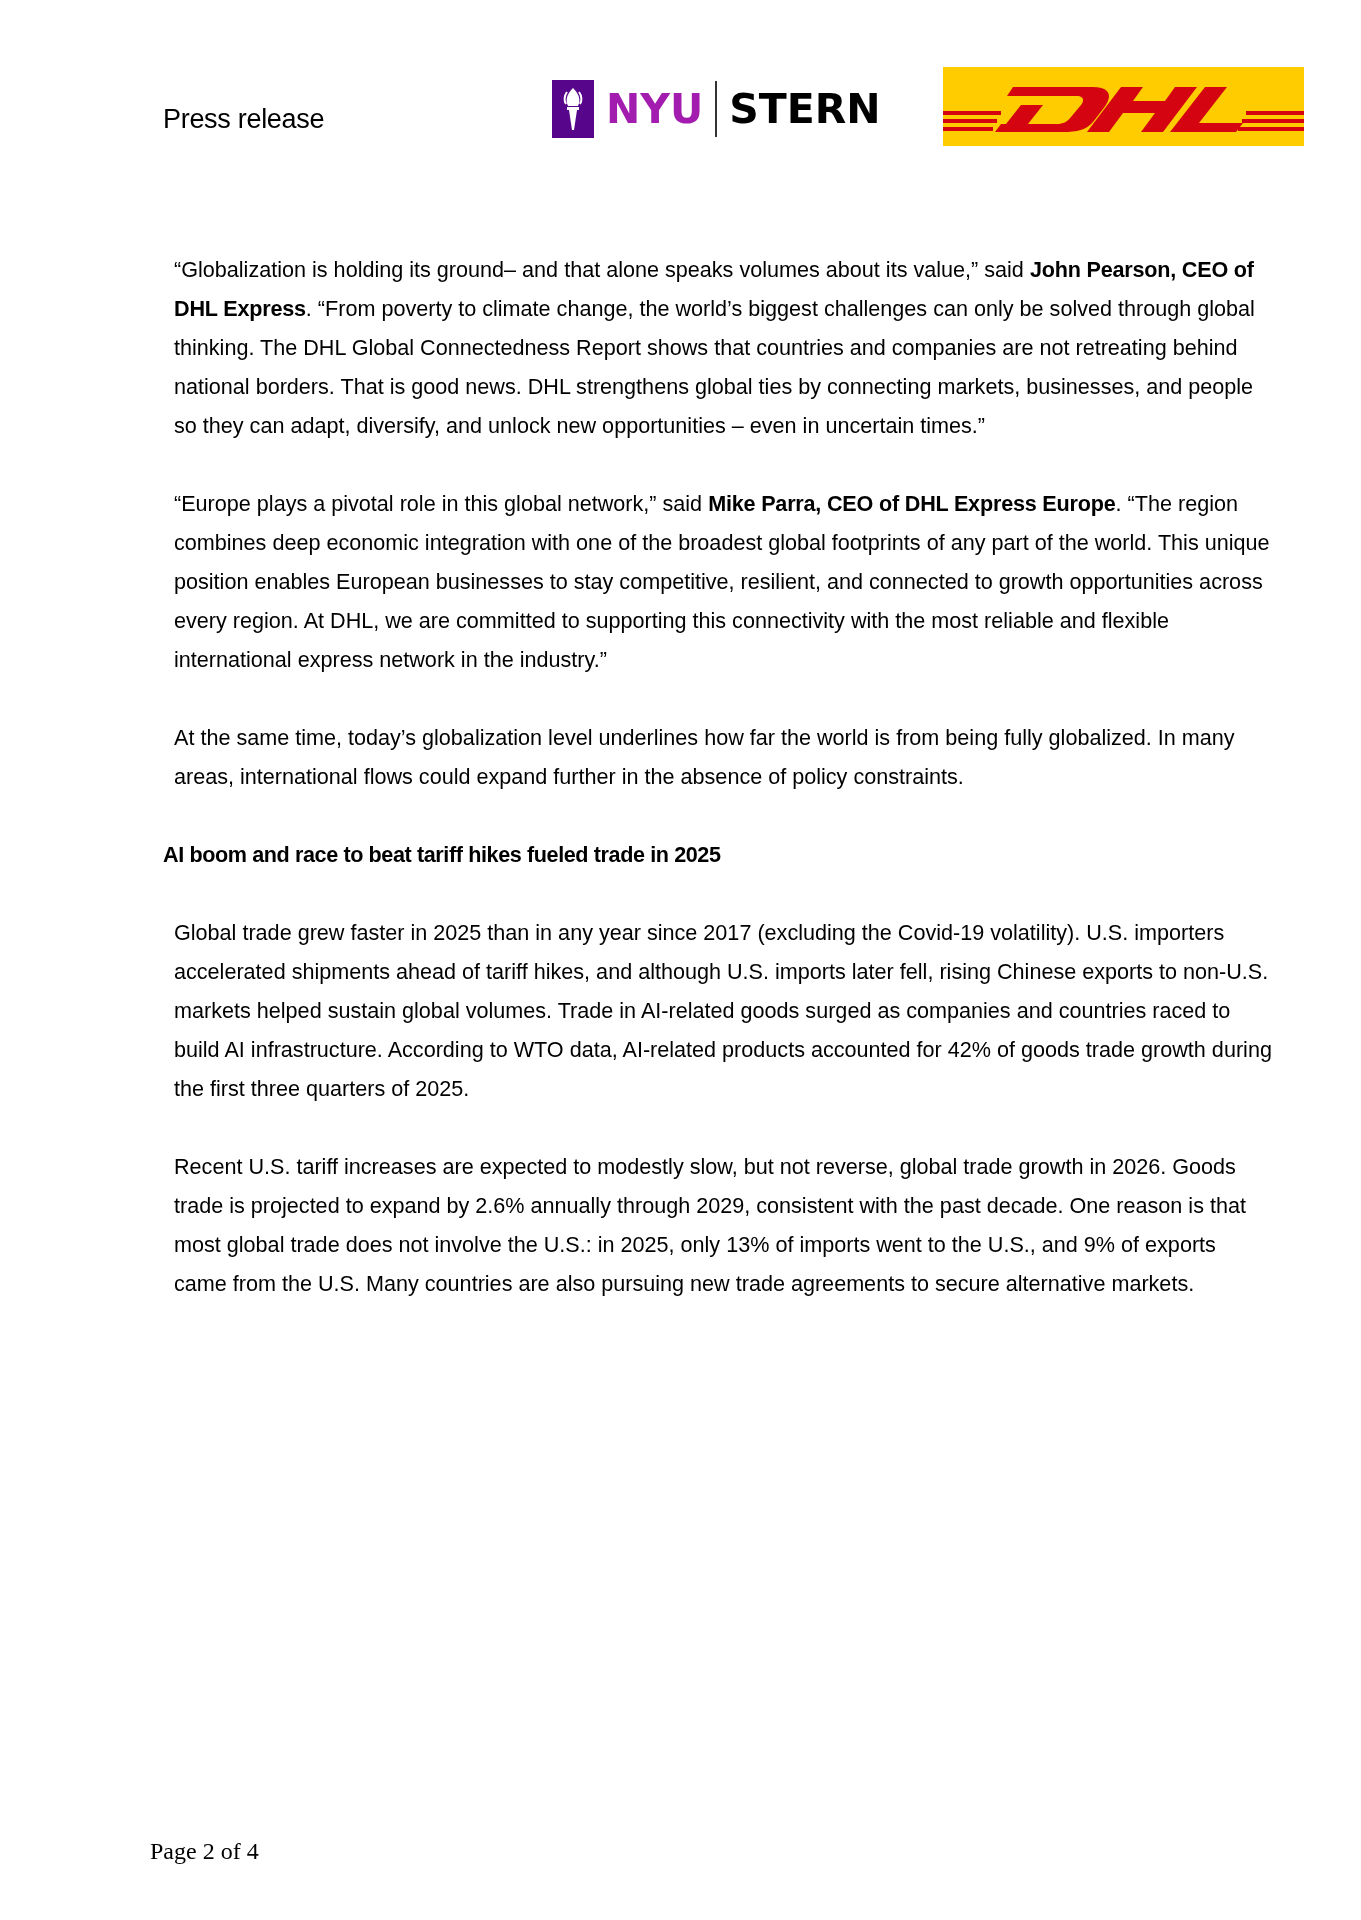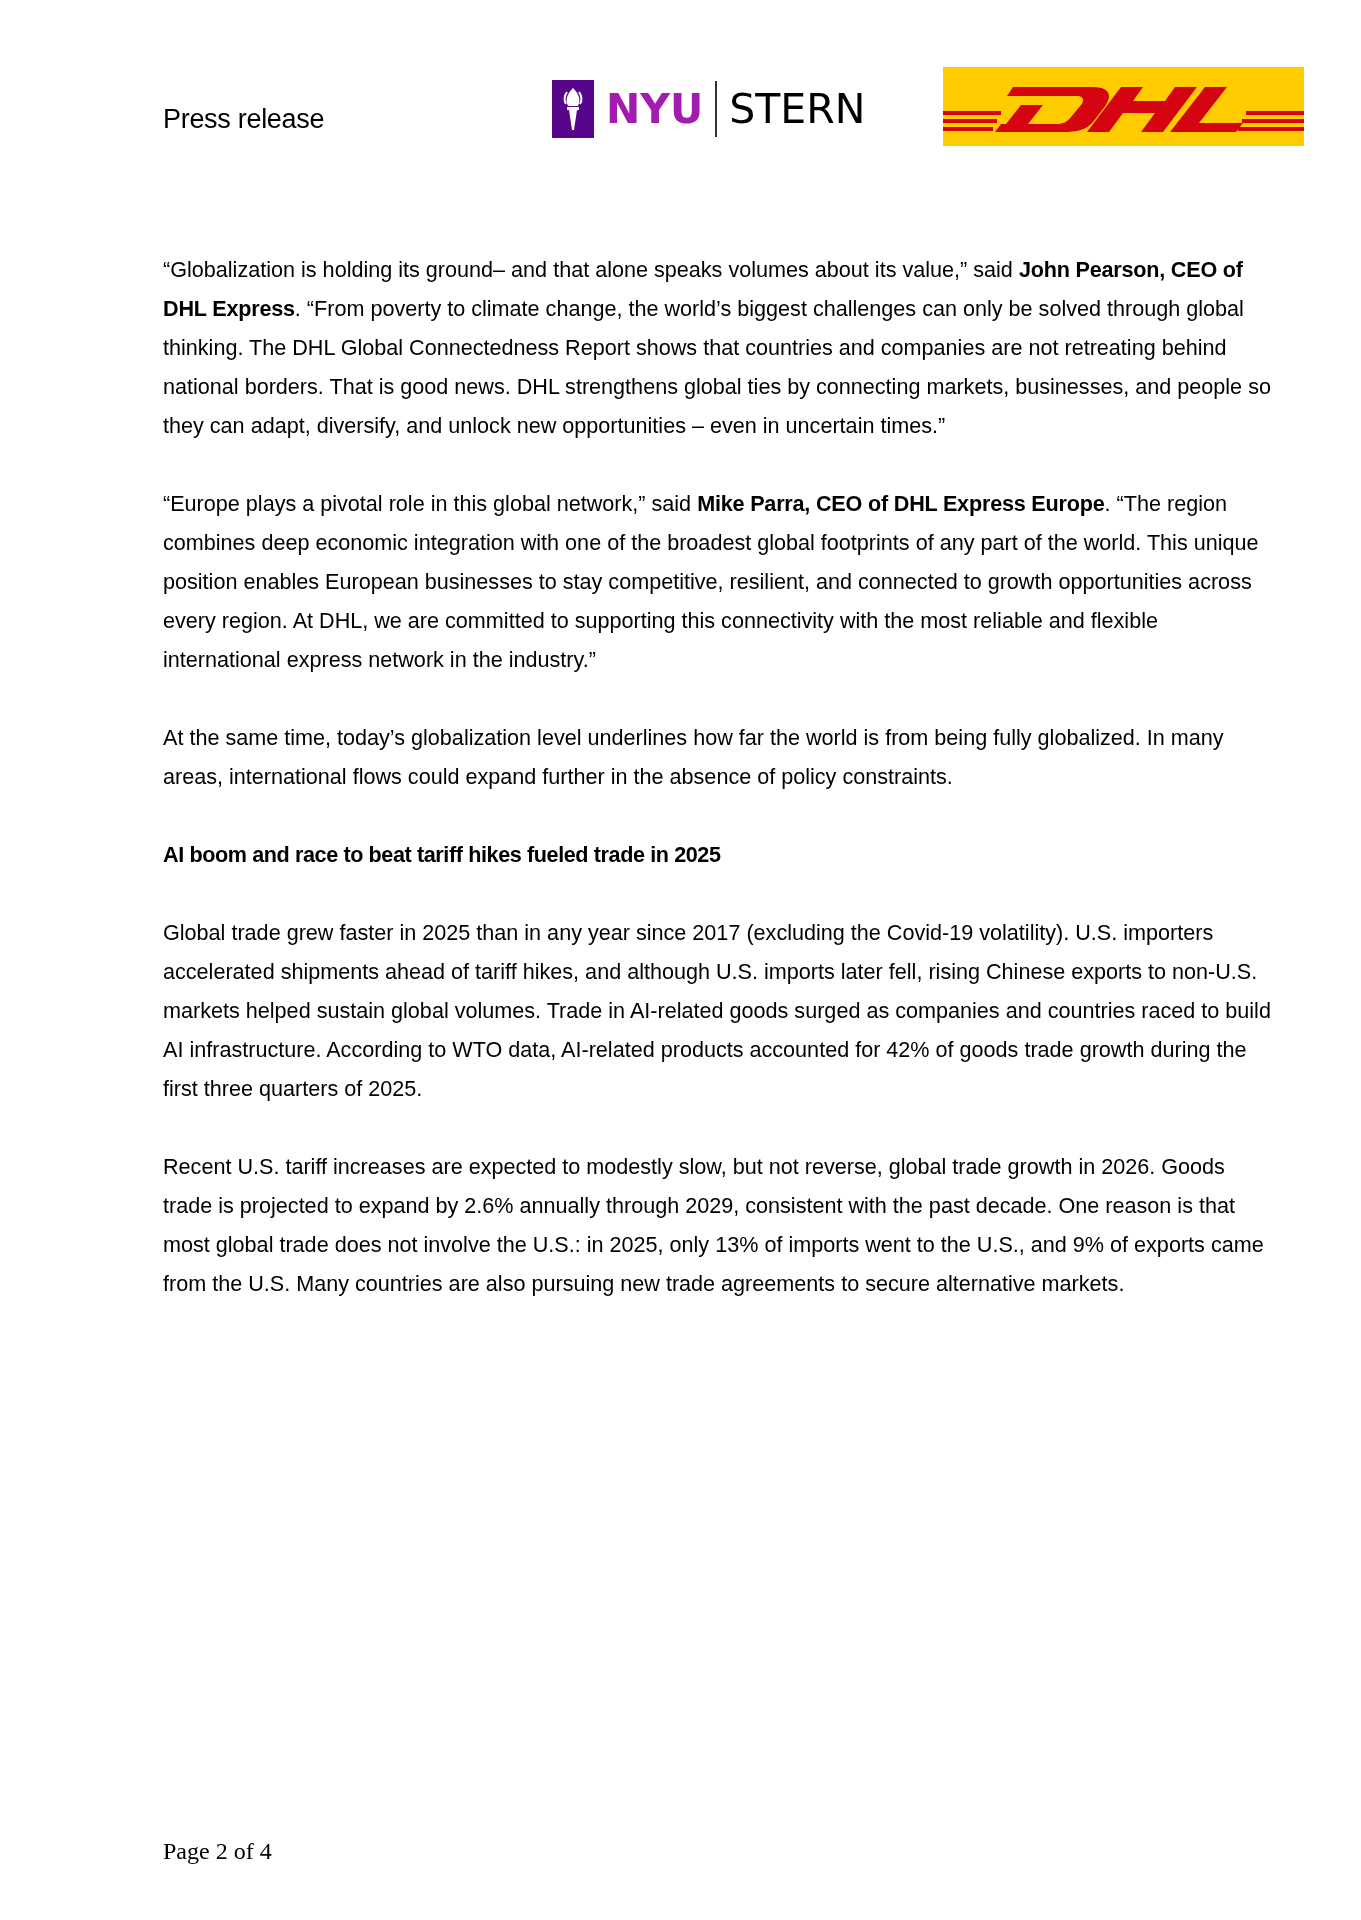--- a/index.html
+++ b/index.html
@@ -6,28 +6,28 @@
   body { width: 1361px; height: 1920px; position: relative; overflow: hidden;
          font-family: "Liberation Sans", sans-serif; color: #000; }
   .header-title { position: absolute; left: 163px; top: 104px; font-size: 27px; font-weight: 400;
                   letter-spacing: -0.3px; }
   .nyu-logo { position: absolute; left: 552px; top: 80px; height: 58px; display: flex; align-items: center; }
   .nyu-box { width: 42px; height: 58px; background: #57068c; position: relative; }
   .nyu-box svg { position: absolute; left: 0; top: 0; }
   .nyu-text { font-family: "DejaVu Sans", sans-serif; font-weight: 700; font-size: 41px; color: #a21caf;
               margin-left: 12px; letter-spacing: 0px; }
   .nyu-sep { width: 2px; height: 56px; background: #333; margin: 0 12px 0 12px; }
-  .stern-text { font-family: "DejaVu Sans", sans-serif; font-weight: 400; font-size: 41px; color: #000; }
+  .stern-text { font-family: "DejaVu Sans", sans-serif; font-weight: 700; font-size: 41px; color: #000; }
   .dhl-logo { position: absolute; left: 943px; top: 67px; width: 361px; height: 79px; background: #ffcc00; }
   .dhl-logo svg { display: block; }
   .content { position: absolute; left: 163px; top: 250px; width: 1110px; font-size: 21.6px; line-height: 39px; }
-  .content p { margin: 0 0 39px 0; }
+  .content p { margin: 0 0 39px 11px; }
   .content h3 { margin: 0 0 39px 0; font-size: 21.6px; font-weight: 700; line-height: 39px; letter-spacing: -0.4px; }
   .bold { font-weight: 700; letter-spacing: -0.2px; }
-  .footer { position: absolute; left: 163px; top: 1838px; font-family: "Liberation Serif", serif; font-size: 24px; }
+  .footer { position: absolute; left: 150px; top: 1838px; font-family: "Liberation Serif", serif; font-size: 24px; }
 </style>
 </head>
 <body>
 
 <div>
   <div class="header-title">Press release</div>
 
   <div class="nyu-logo">
     <div class="nyu-box">
       <svg width="42" height="58" viewBox="0 0 42 58">

